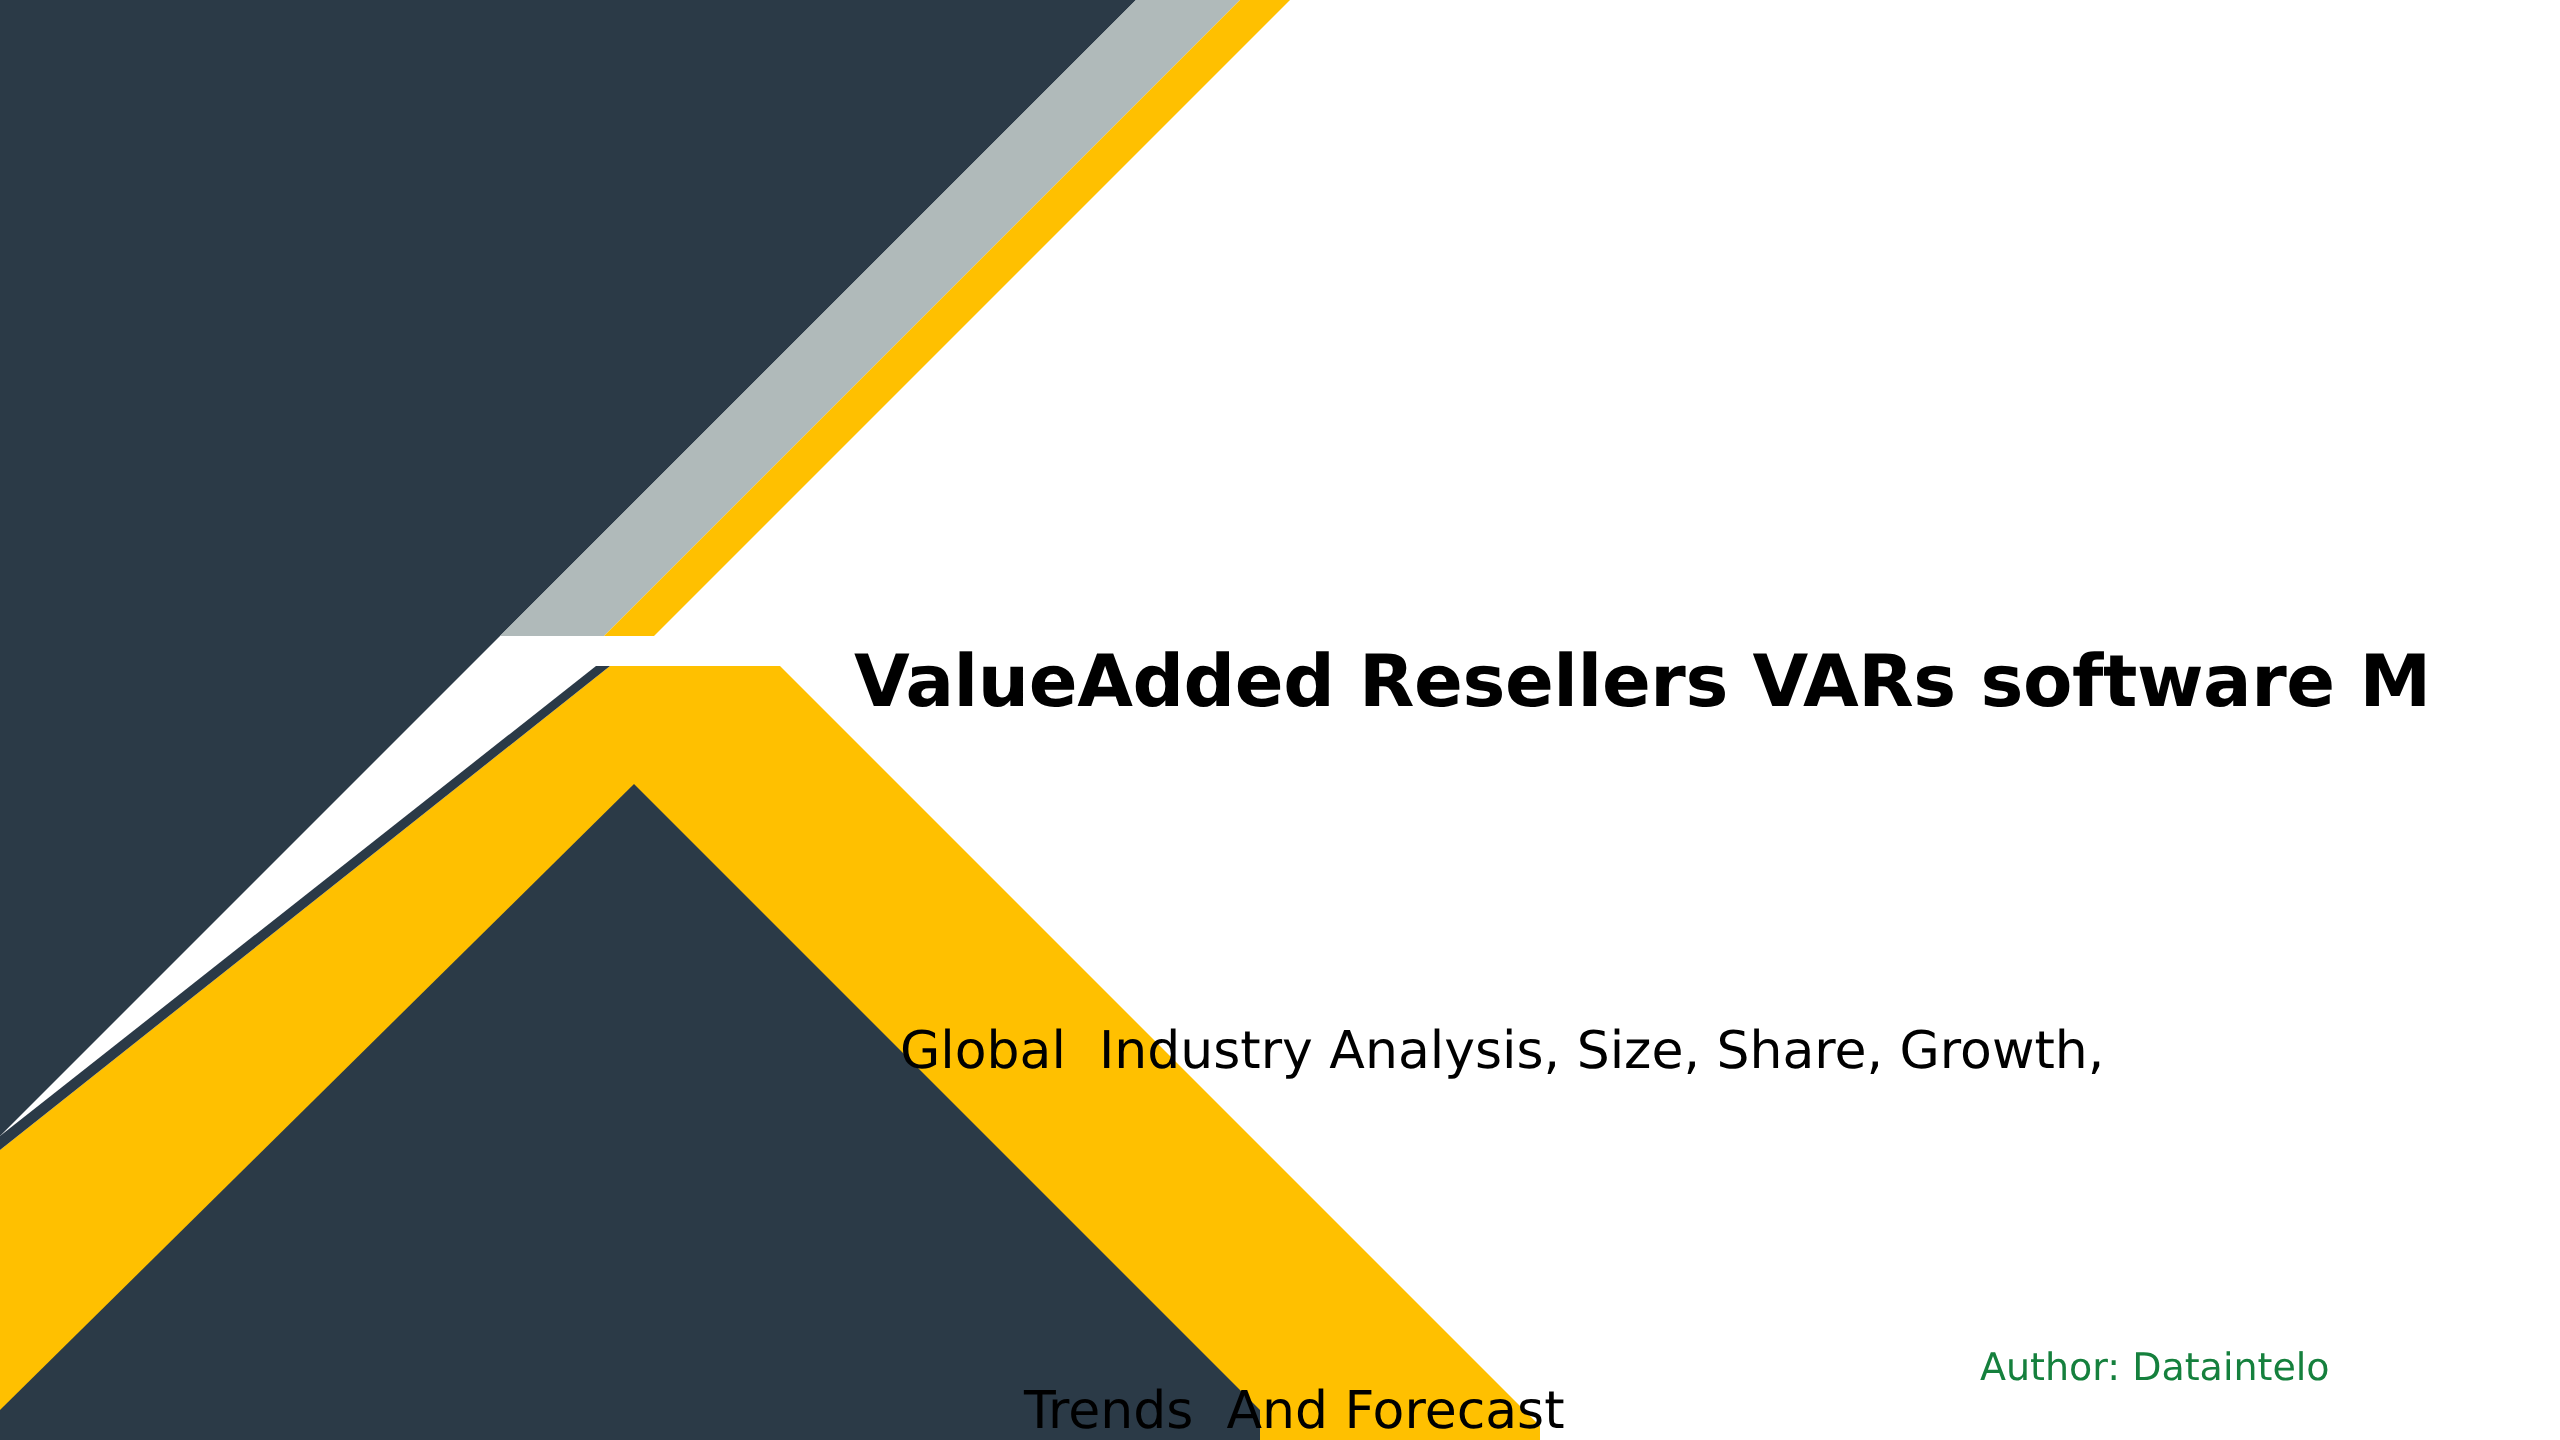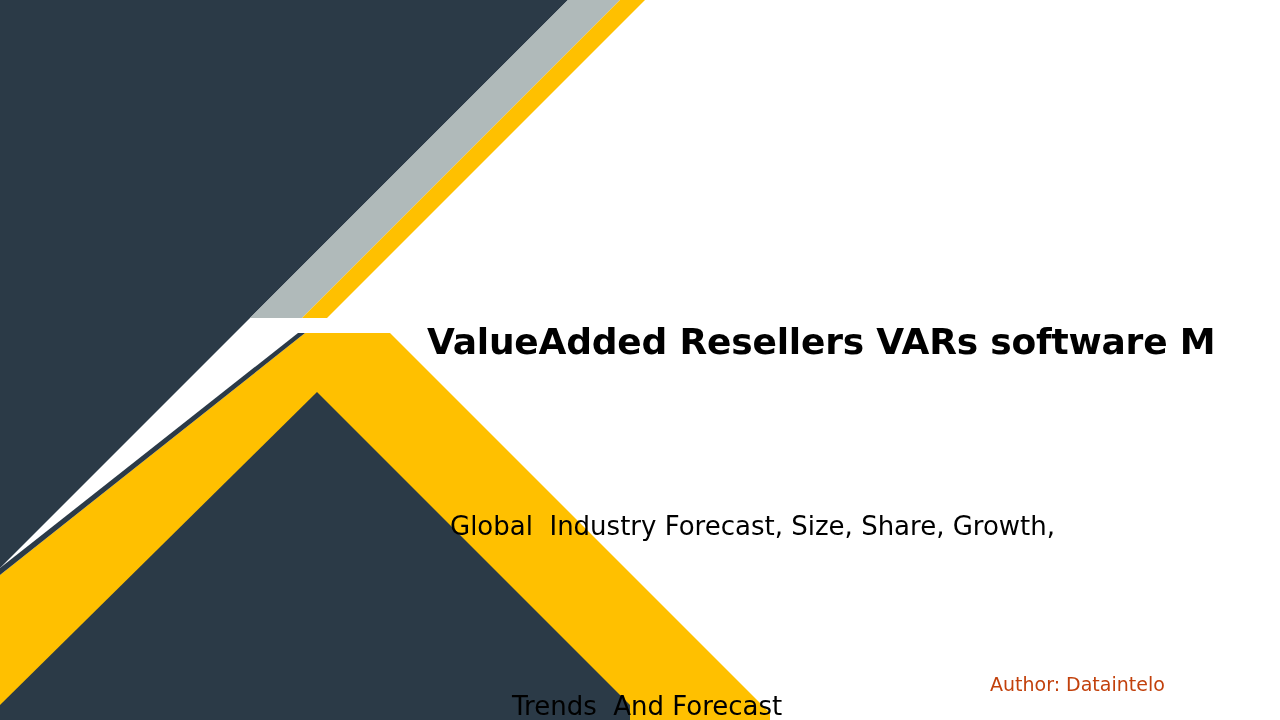--- a/index.html
+++ b/index.html
@@ -66,21 +66,21 @@
   }
 
   .author {
     position:absolute;
     left:990px;
     top:671px;
     font-family:"DejaVu Sans", sans-serif;
     font-weight:400;
     font-size:19px;
     line-height:26px;
-    color:#c2410c;
+    color:#15803d;
     white-space:nowrap;
   }
 </style>
 </head>
 <body>
 
 <div id="slide">
 
   <svg id="bg-art" viewBox="0 0 1280 720" preserveAspectRatio="none">
 
@@ -97,20 +97,20 @@
     <polygon points="317,392 630,705 630,720 0,720 0,705" fill="#2B3A47"></polygon>
 
     <polygon points="0,568 0,575 305,333 298,333" fill="#2B3A47"></polygon>
   </svg>
 
   <div id="content">
 
     <div class="title">ValueAdded Resellers VARs software M</div>
 
     <div class="subtitle">
-      <div class="subtitle-line-1">Global  Industry Forecast, Size, Share, Growth,</div>
+      <div class="subtitle-line-1">Global  Industry Analysis, Size, Share, Growth,</div>
       <div class="subtitle-line-2">Trends  And Forecast</div>
     </div>
 
     <div class="author">Author: Dataintelo</div>
 
   </div>
 </div>
 
 </body></html>

